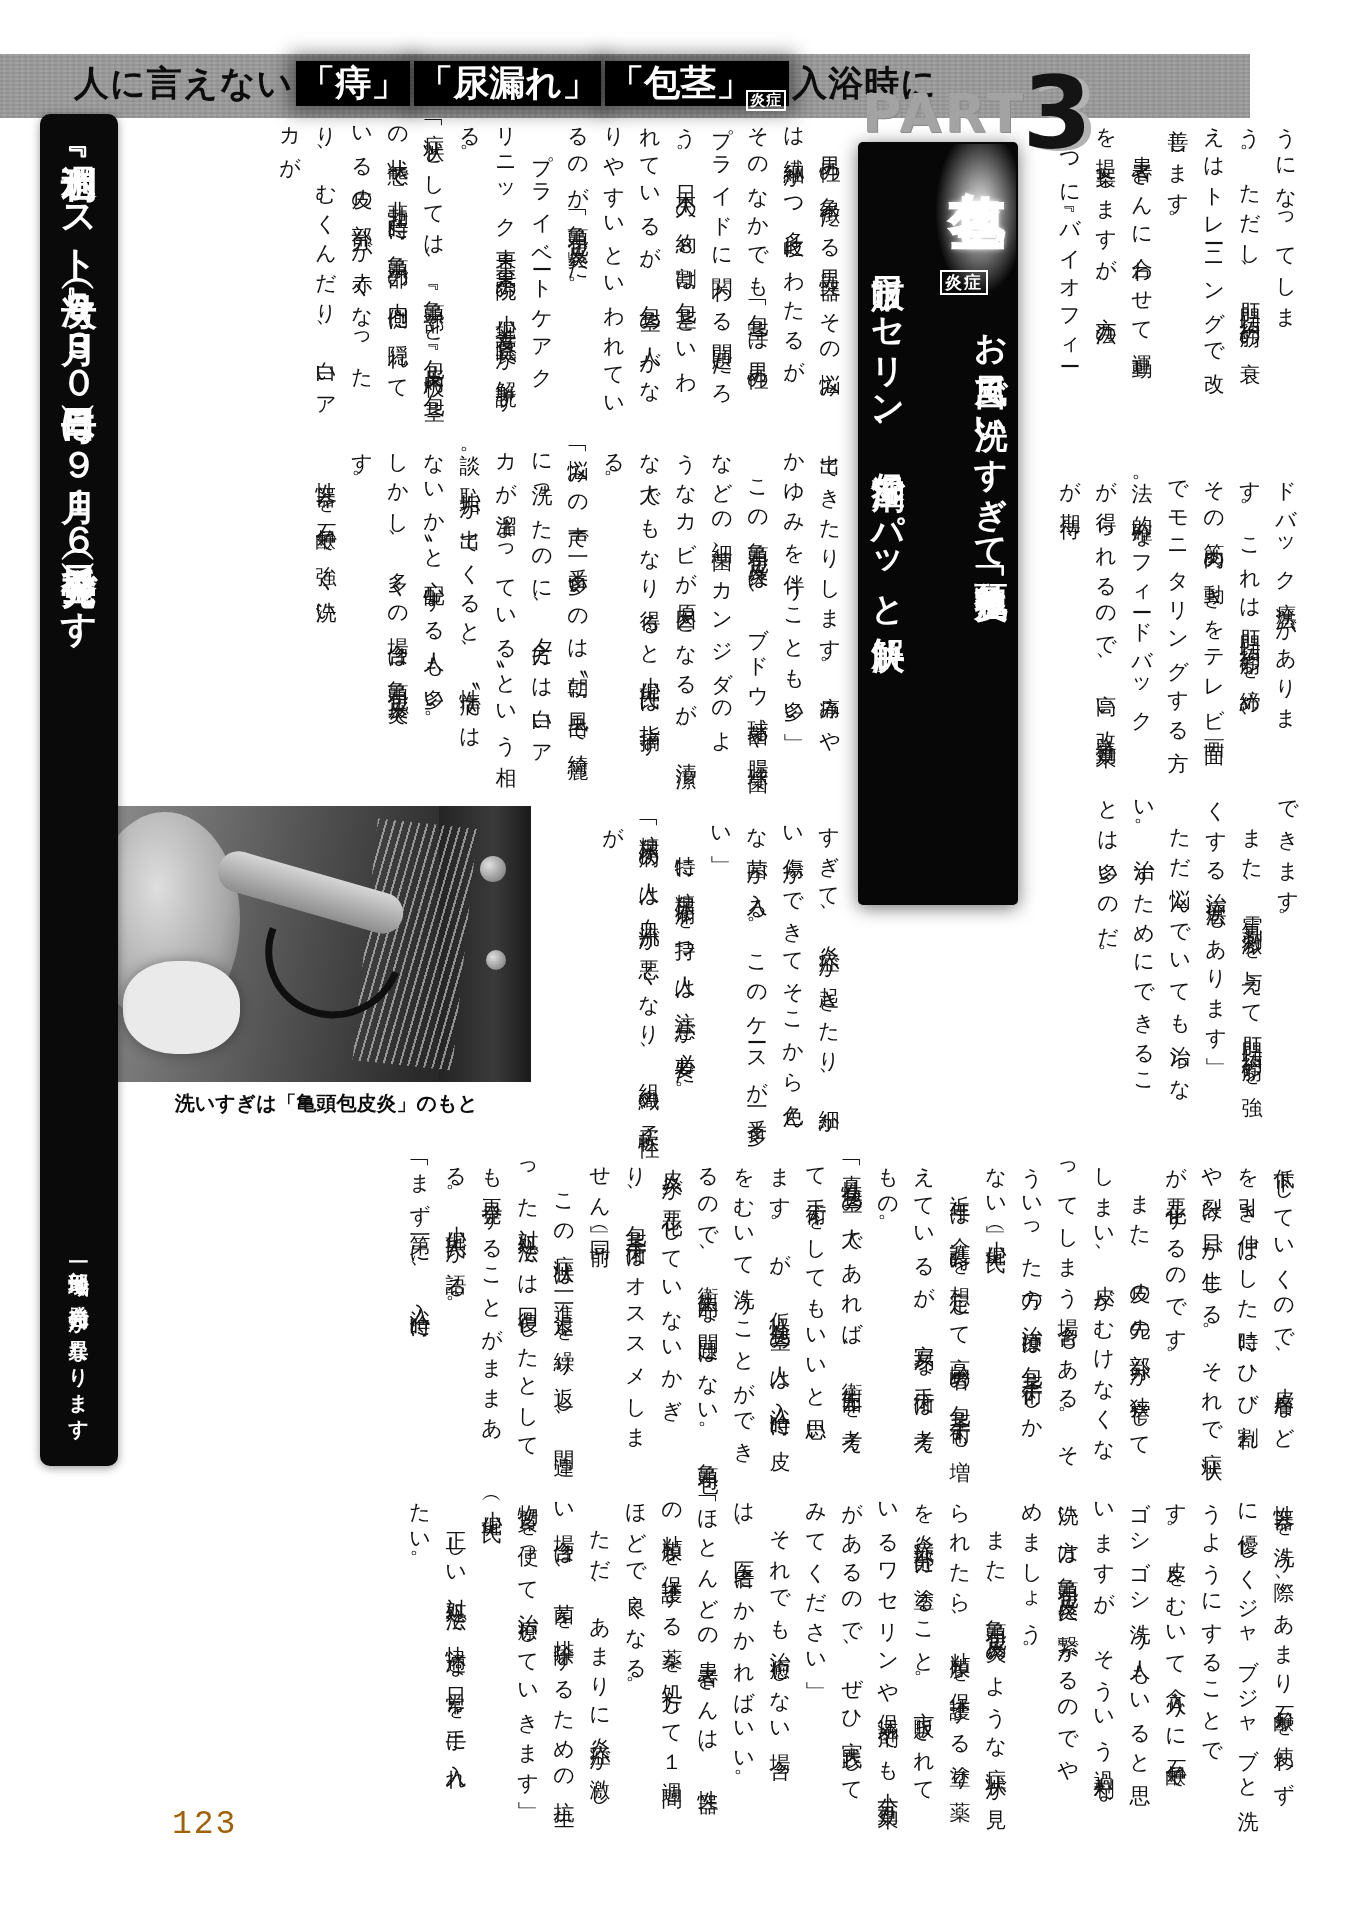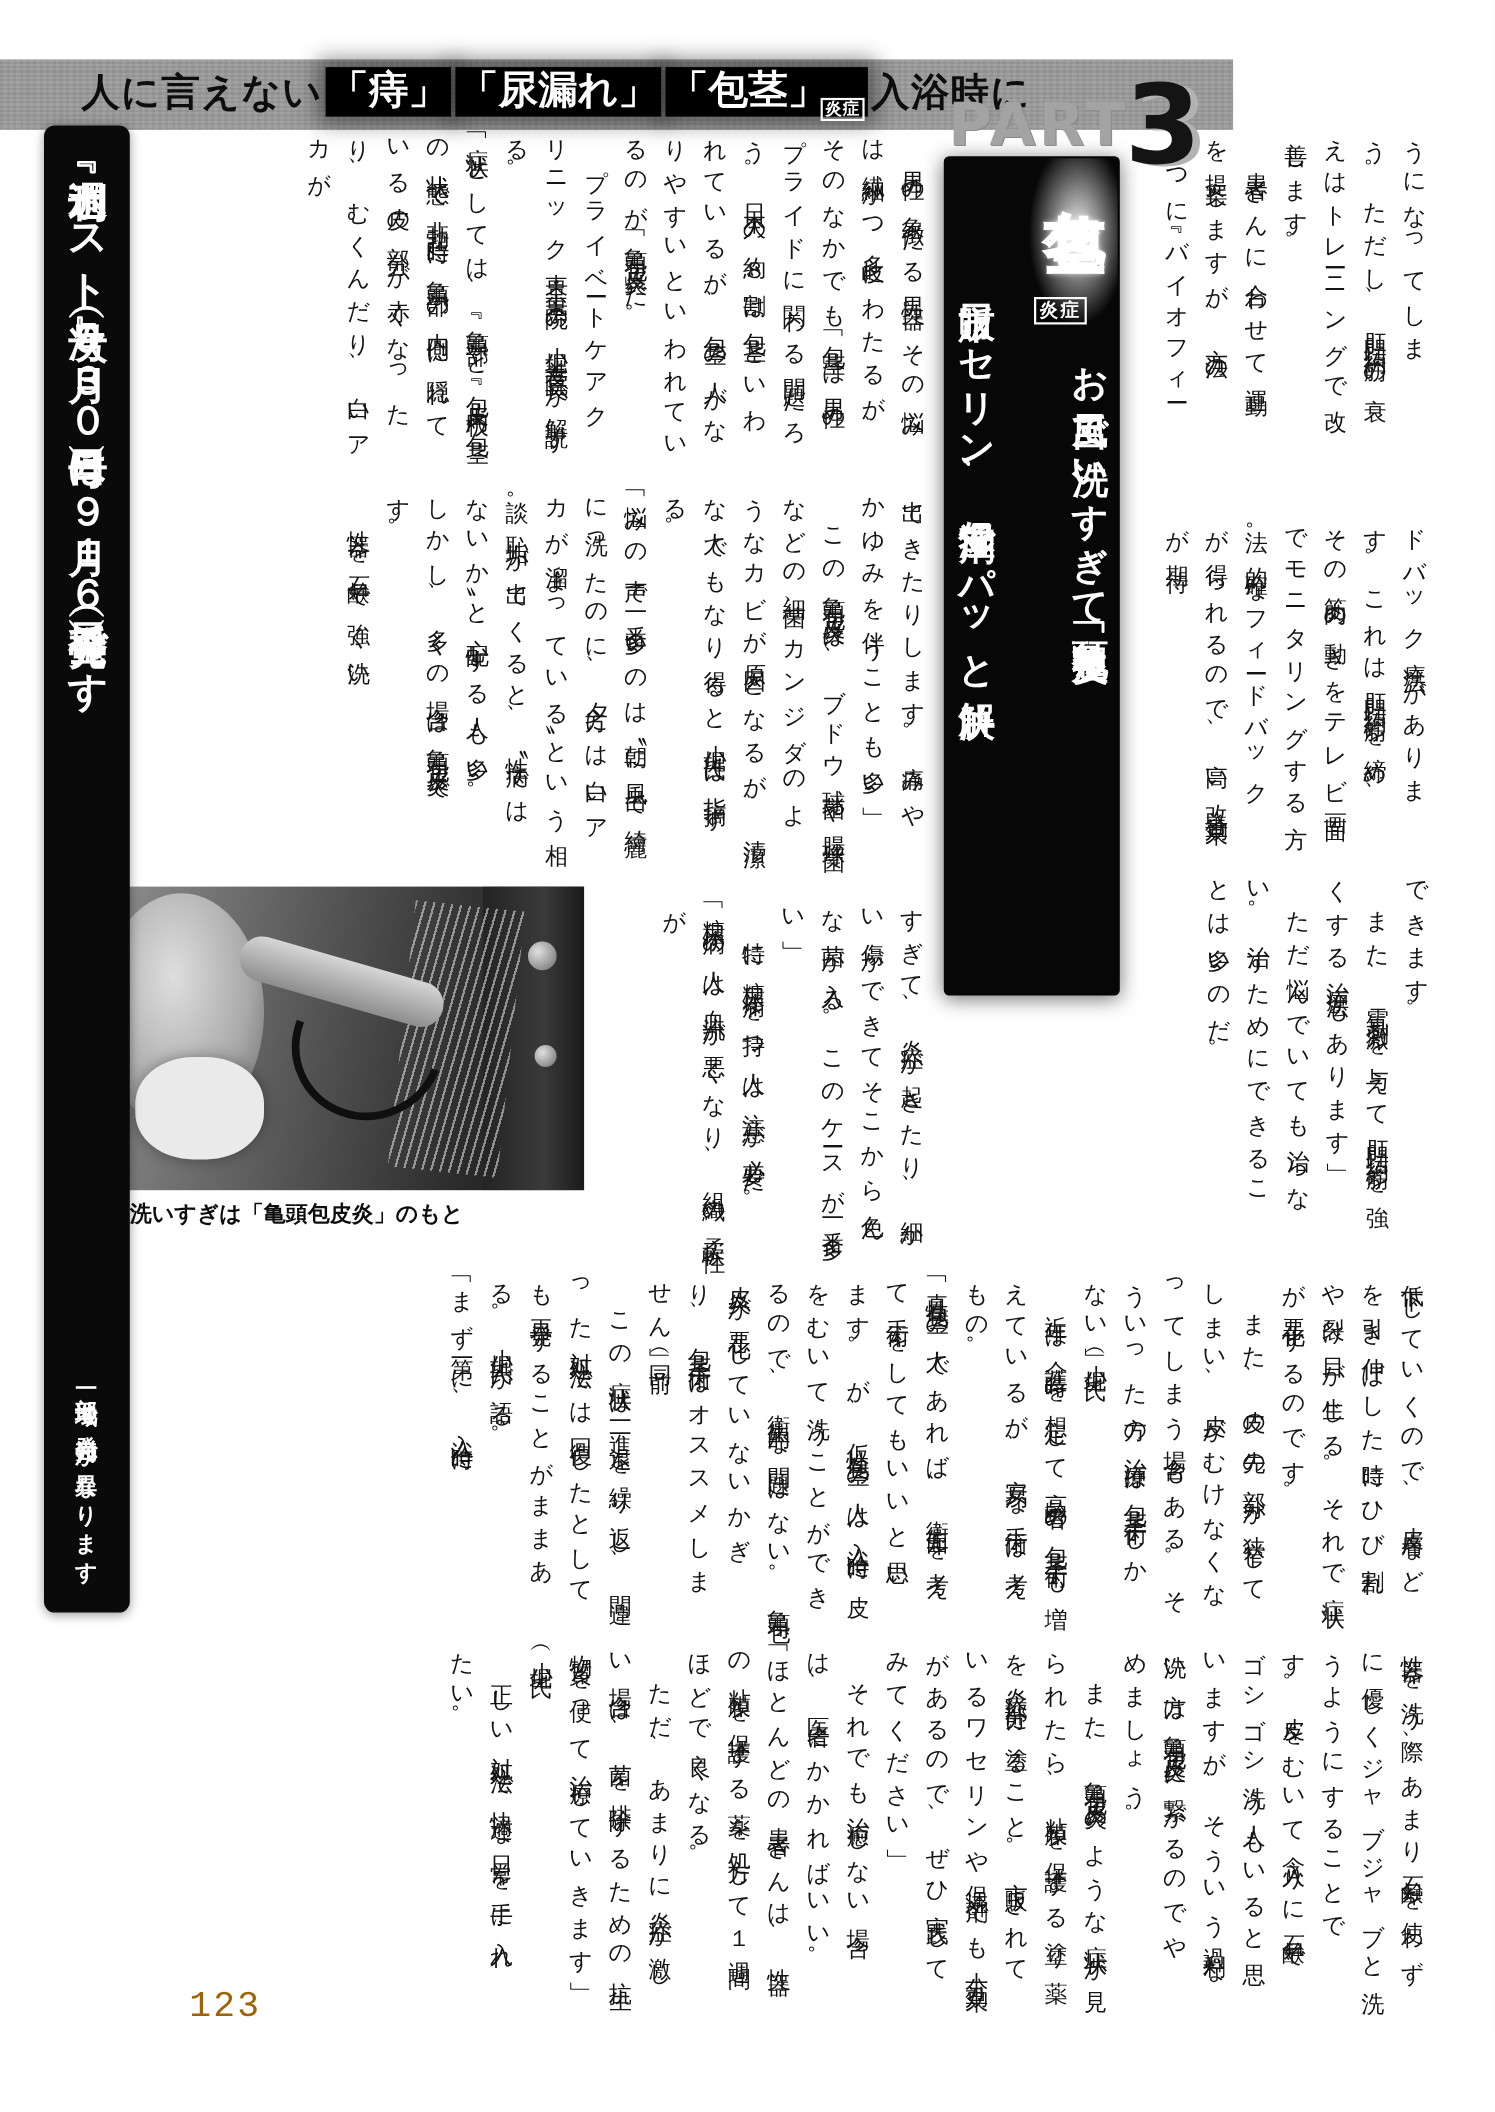--- a/index.html
+++ b/index.html
@@ -1,20 +1,20 @@
 <!DOCTYPE html>
 <html><head>
 <meta charset="utf-8">
 <style>
   html,body{margin:0;padding:0;background:#e8e8e8;}
   .page{position:relative;width:1359px;height:1920px;background:#ffffff;overflow:hidden;
         font-family:"DejaVu Serif","Liberation Serif",serif;}
 
   
-  .header-strip{position:absolute;left:0;top:54px;width:1121px;height:64px;
+  .header-strip{position:absolute;left:0;top:54px;width:1250px;height:64px;
     background:repeating-linear-gradient(0deg,#bdbdbd 0 2px,#cacaca 2px 4px),
                repeating-linear-gradient(90deg,#c3c3c3 0 3px,#cccccc 3px 6px);
     background-blend-mode:multiply;}
   .header-inner{position:absolute;left:74px;top:6px;display:flex;align-items:center;gap:2px;
     font-family:"DejaVu Sans","Liberation Sans",sans-serif;font-weight:bold;}
   .header-prefix,.header-suffix{font-size:35px;color:#0d0d0d;letter-spacing:1px;}
   .hbox{background:#000;color:#fff;font-size:36px;padding:2px 3px 4px 3px;margin:0 1px;
         box-shadow:0 0 18px 7px rgba(0,0,0,.45);line-height:1.1;}
   .hbadge{display:inline-block;border:2px solid #fff;color:#fff;font-size:15px;line-height:1;
           padding:1px 2px;margin-left:-6px;transform:translateY(10px);letter-spacing:1px;}
@@ -71,21 +71,21 @@
     transform:rotate(-24deg);}
   .ph-spray{position:absolute;right:16%;top:6%;width:24%;height:88%;opacity:.75;
     background:repeating-linear-gradient(100deg,rgba(225,225,225,.75) 0 2px,rgba(225,225,225,0) 2px 8px);
     transform:rotate(6deg);}
   .ph-equip{position:absolute;right:0;top:0;width:22%;height:100%;
     background:linear-gradient(90deg,#242424,#3a3a3a 60%,#1a1a1a);}
   .ph-knob{position:absolute;right:6%;top:18%;width:26px;height:26px;border-radius:50%;
     background:radial-gradient(circle at 35% 35%,#e0e0e0,#6a6a6a);}
   .ph-knob2{top:52%;width:20px;height:20px;}
   .caption{position:absolute;left:118px;top:1090px;width:360px;color:#0d0d0d;
-    font-family:"DejaVu Sans","Liberation Sans",sans-serif;font-weight:bold;font-size:20px;}
+    font-family:"DejaVu Sans","Liberation Sans",sans-serif;font-weight:bold;font-size:20px;text-align:right;}
 
   
   .banner{position:absolute;left:40px;top:114px;width:78px;height:1352px;background:#0a0a0a;
           border-radius:10px;box-shadow:0 2px 10px rgba(0,0,0,.4);z-index:2;}
   .banner-text{position:absolute;top:22px;left:50%;transform:translateX(-50%);
     writing-mode:vertical-rl;color:#fff;font-family:"DejaVu Sans","Liberation Sans",sans-serif;
     font-weight:bold;font-size:36px;line-height:1;letter-spacing:1px;}
   .banner-note{position:absolute;bottom:24px;left:50%;transform:translateX(-50%);
     writing-mode:vertical-rl;height:190px;color:#fff;
     font-family:"DejaVu Sans","Liberation Sans",sans-serif;font-weight:bold;

